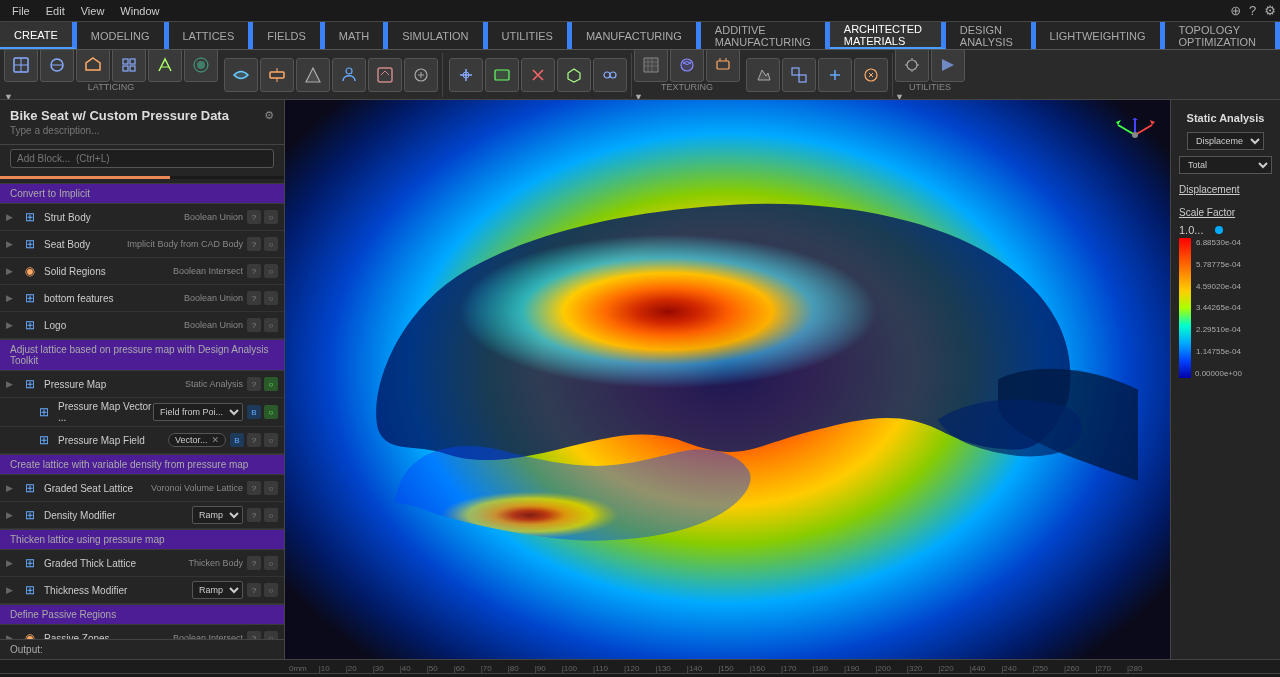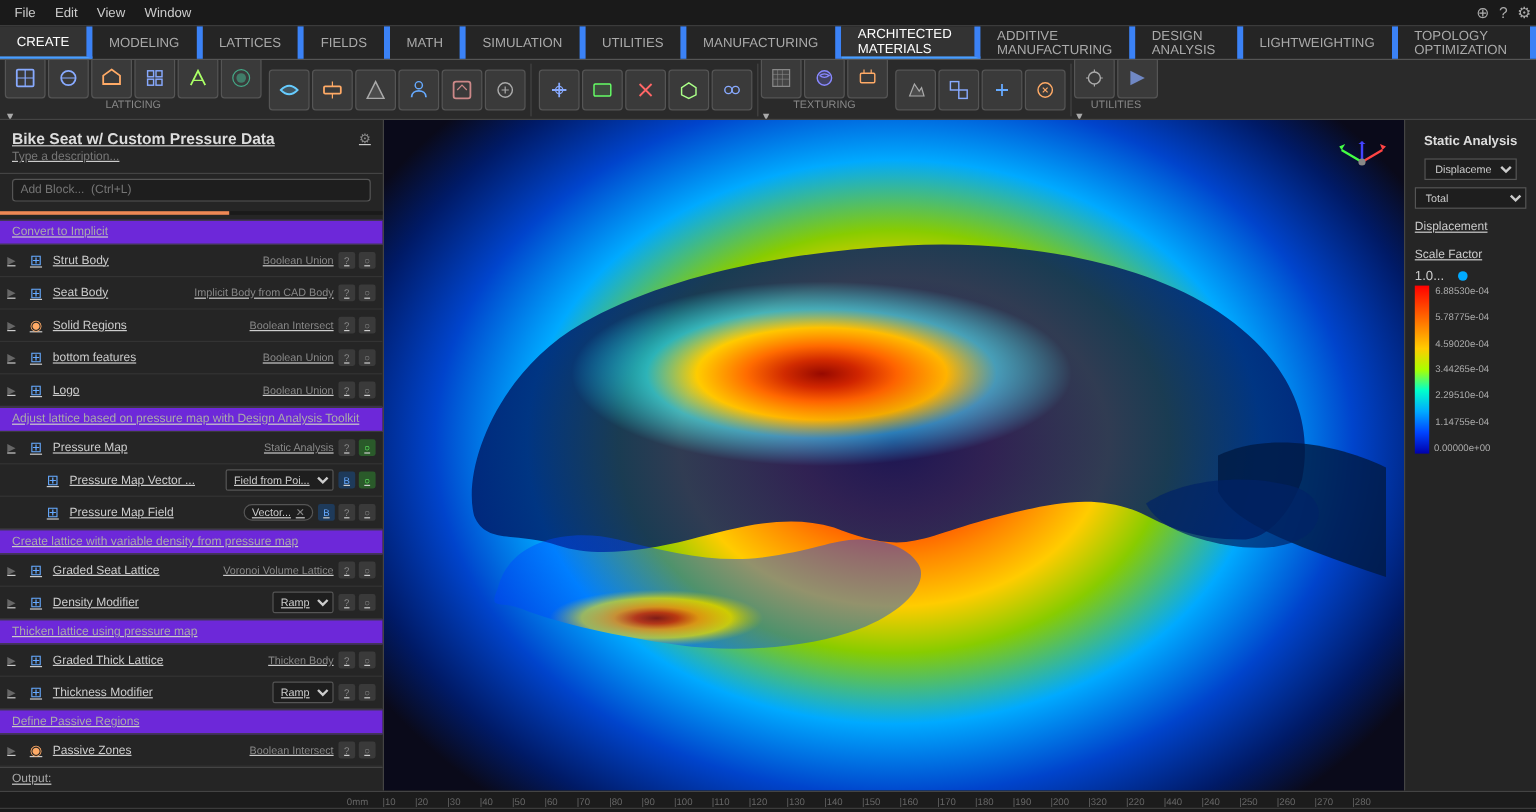--- a/index.html
+++ b/index.html
@@ -40,41 +40,41 @@
     .tool-group-label { font-size: 9px; color: #888; text-align: center; width: 100%; }
     .tool-group-wrapper { display: flex; flex-direction: column; align-items: center; }
     .tool-group-inner { display: flex; gap: 2px; }
     .tool-dropdown { display: flex; align-items: center; font-size: 9px; color: #aaa; cursor: pointer; }
 
     
     #main { display: flex; height: calc(677px - 22px - 28px - 50px - 18px); }
 
     
     #left-panel {
-      width: 320px; background: #252525; border-right: 1px solid #444;
-      display: flex; flex-direction: column; overflow: hidden; text-decoration: underline;
+      width: 285px; background: #252525; border-right: 1px solid #444;
+      display: flex; flex-direction: column; overflow: hidden;
     }
     #panel-header { padding: 8px 10px; border-bottom: 1px solid #444; }
     #panel-title { font-size: 13px; color: #ddd; font-weight: bold; }
     #panel-desc { font-size: 10px; color: #777; margin-top: 2px; }
     #panel-add { margin: 4px 10px; }
     #panel-add input {
       width: 100%; background: #1e1e1e; border: 1px solid #555; border-radius: 3px;
       color: #aaa; padding: 3px 6px; font-size: 10px;
     }
     #panel-progress { height: 3px; background: #1a1a1a; margin: 4px 0; }
     #panel-progress-bar { height: 3px; background: #e85; width: 60%; }
 
     #panel-body { flex: 1; overflow-y: auto; }
     #panel-body::-webkit-scrollbar { width: 6px; }
     #panel-body::-webkit-scrollbar-track { background: #1e1e1e; }
     #panel-body::-webkit-scrollbar-thumb { background: #555; border-radius: 3px; }
 
     .panel-section-header {
-      background: #6d28d9; padding: 4px 10px; font-size: 10px; color: #aaa;
+      background: #4c1d95; padding: 4px 10px; font-size: 10px; color: #aaa;
       border-top: 1px solid #3a3a3a; border-bottom: 1px solid #3a3a3a;
     }
     .panel-row {
       display: flex; align-items: center; padding: 3px 6px;
       border-bottom: 1px solid #333; min-height: 26px;
     }
     .row-expand { width: 14px; color: #666; cursor: pointer; font-size: 9px; flex-shrink: 0; }
     .row-icon { width: 20px; height: 20px; margin-right: 4px; flex-shrink: 0; display: flex; align-items: center; justify-content: center; }
     .row-name { flex: 1; color: #ccc; font-size: 10px; }
     .row-tag { font-size: 9px; color: #888; margin-left: 4px; }
@@ -173,22 +173,22 @@
 
 <div id="tabbar">
   <div class="tab-item active">CREATE</div>
   <div class="tab-item">MODELING</div>
   <div class="tab-item">LATTICES</div>
   <div class="tab-item">FIELDS</div>
   <div class="tab-item">MATH</div>
   <div class="tab-item">SIMULATION</div>
   <div class="tab-item">UTILITIES</div>
   <div class="tab-item">MANUFACTURING</div>
+  <div class="tab-item">ADDITIVE MANUFACTURING</div>
   <div class="tab-item active" style="color:#fff;border-bottom:2px solid #4a9eff;">ARCHITECTED MATERIALS</div>
-  <div class="tab-item">ADDITIVE MANUFACTURING</div>
   <div class="tab-item">DESIGN ANALYSIS</div>
   <div class="tab-item">LIGHTWEIGHTING</div>
   <div class="tab-item">TOPOLOGY OPTIMIZATION</div>
 </div>
 
 <div id="toolbar">
 
   <div class="tool-group-wrapper">
     <div class="tool-group-inner">
       <div class="tool-btn">

